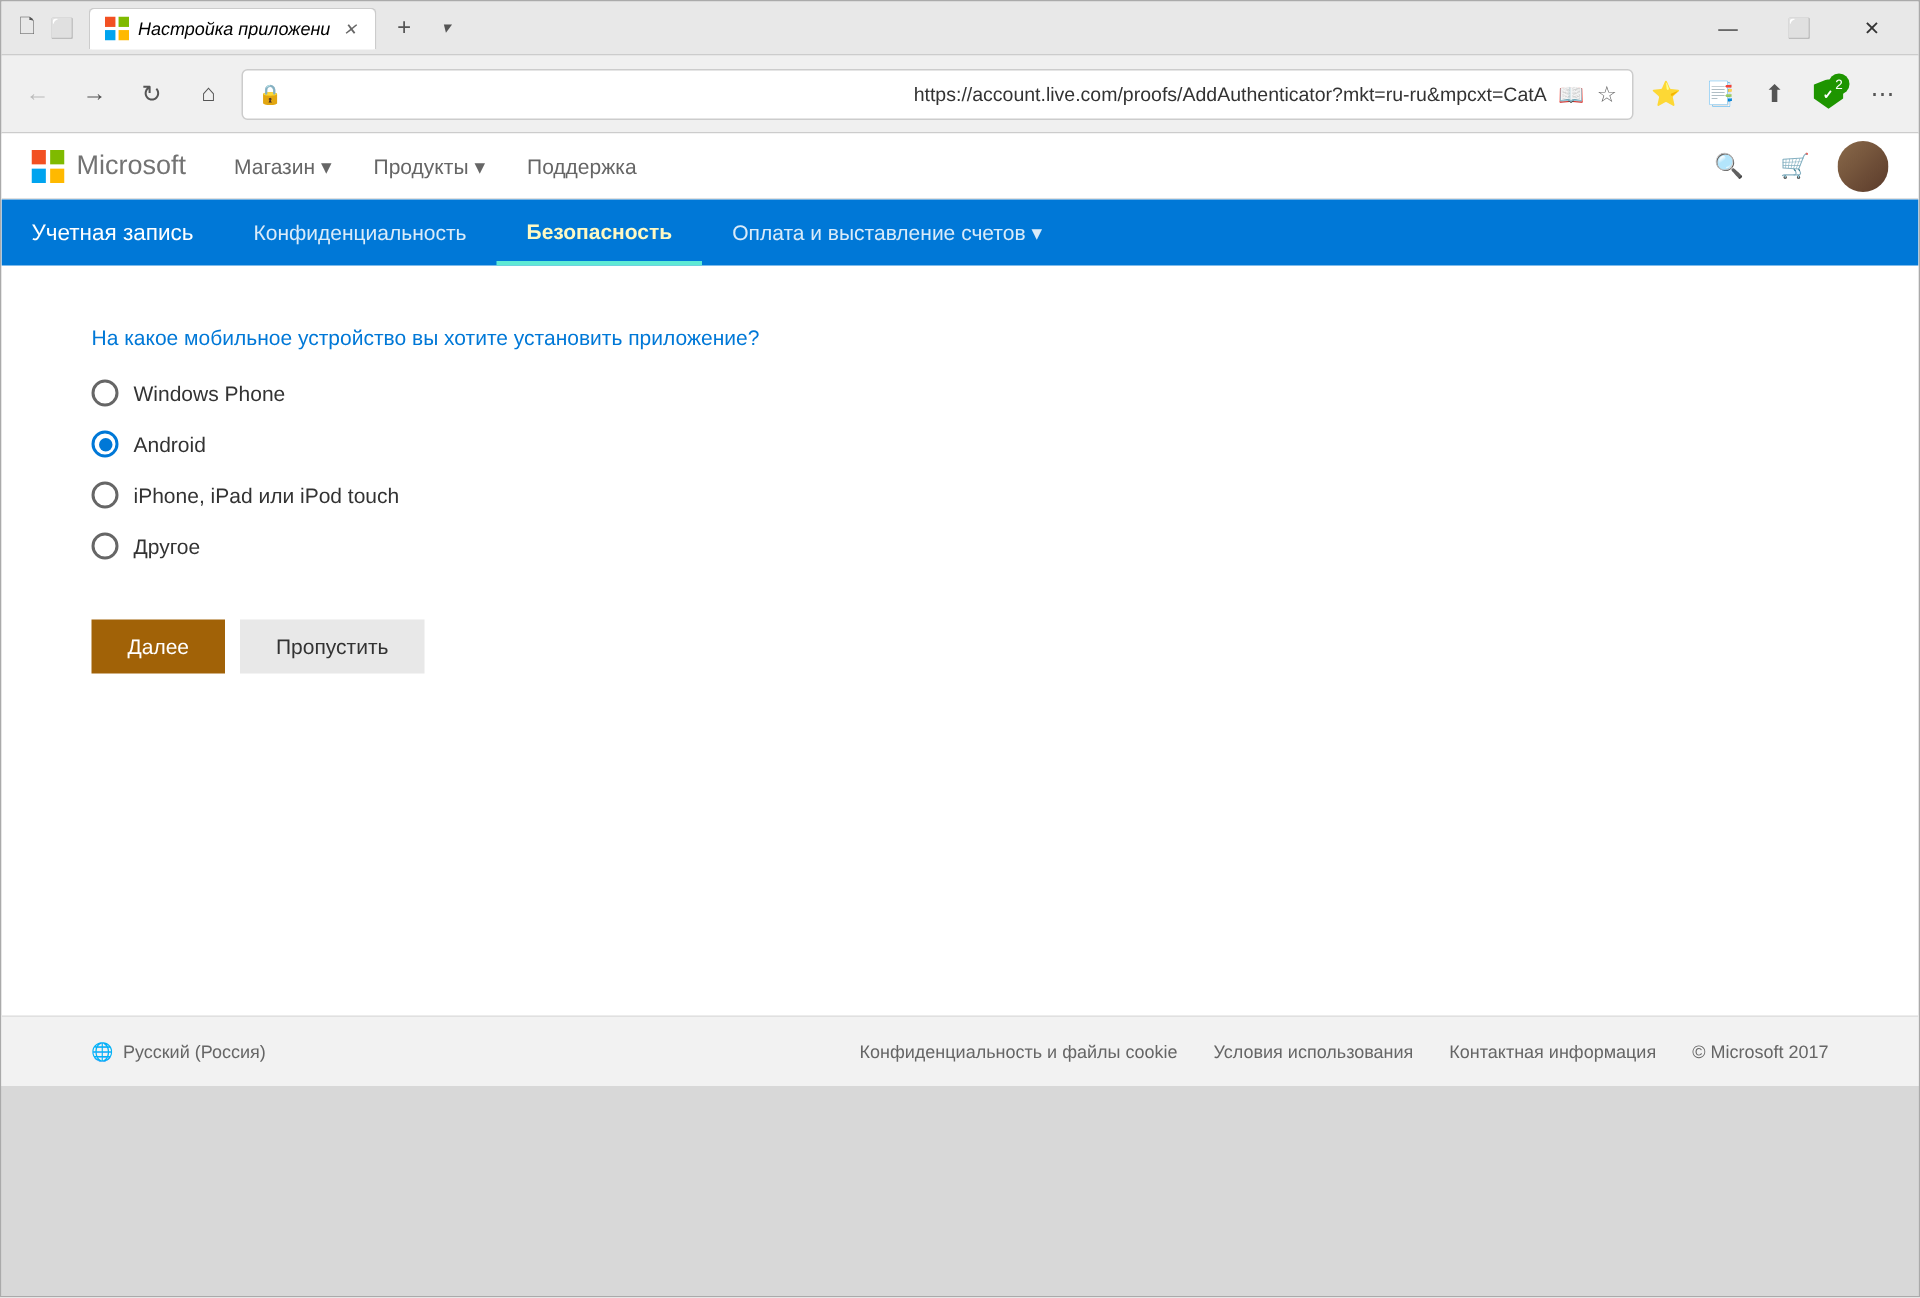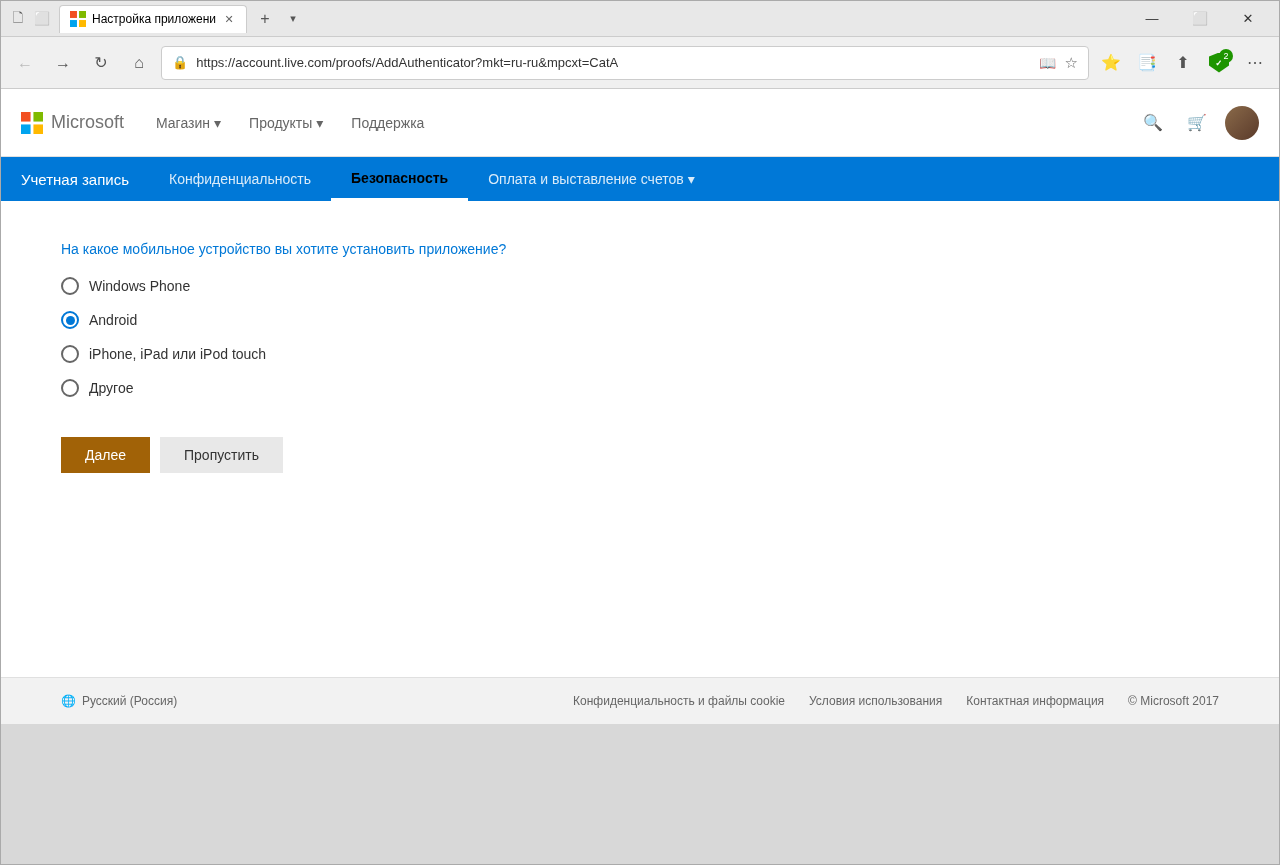--- a/index.html
+++ b/index.html
@@ -35,20 +35,21 @@
       align-items: center;
       justify-content: center;
       font-size: 13px;
       cursor: pointer;
       color: #555;
     }
     .tab-bar {
       display: flex;
       align-items: center;
       flex: 1;
+      font-style: italic;
     }
     .tab {
       display: flex;
       align-items: center;
       background: #fff;
       border: 1px solid #ccc;
       border-bottom: none;
       border-radius: 4px 4px 0 0;
       padding: 4px 10px;
       height: 28px;
@@ -137,20 +138,21 @@
       gap: 8px;
     }
     .url-lock {
       color: #666;
       font-size: 13px;
     }
     .url-text {
       font-size: 13px;
       color: #333;
       flex: 1;
+      text-align: right;
     }
     .url-reader {
       color: #666;
       font-size: 14px;
       cursor: pointer;
     }
     .url-fav {
       color: #666;
       font-size: 15px;
       cursor: pointer;
@@ -191,21 +193,21 @@
     .page-content {
       flex: 1;
       background: #fff;
       overflow-y: auto;
       display: flex;
       flex-direction: column;
     }
 
     
     .ms-header {
-      height: 68px;
+      height: 44px;
       background: #fff;
       border-bottom: 1px solid #e0e0e0;
       display: flex;
       align-items: center;
       padding: 0 20px;
       gap: 20px;
     }
     .ms-logo {
       display: flex;
       align-items: center;
@@ -289,23 +291,23 @@
     .account-nav-item {
       padding: 0 20px;
       height: 44px;
       display: flex;
       align-items: center;
       font-size: 14px;
       color: rgba(255,255,255,0.85);
       cursor: pointer;
     }
     .account-nav-item.active {
-      color: #000000;
+      color: #fef9c3;
       font-weight: 600;
-      border-bottom: 3px solid #ffffff;
+      border-bottom: 3px solid #5eead4;
       text-align: center;
     }
     .account-nav-item.with-arrow {
       gap: 4px;
     }
     .account-nav-right {
       margin-left: auto;
       display: flex;
       align-items: center;
       gap: 0;

